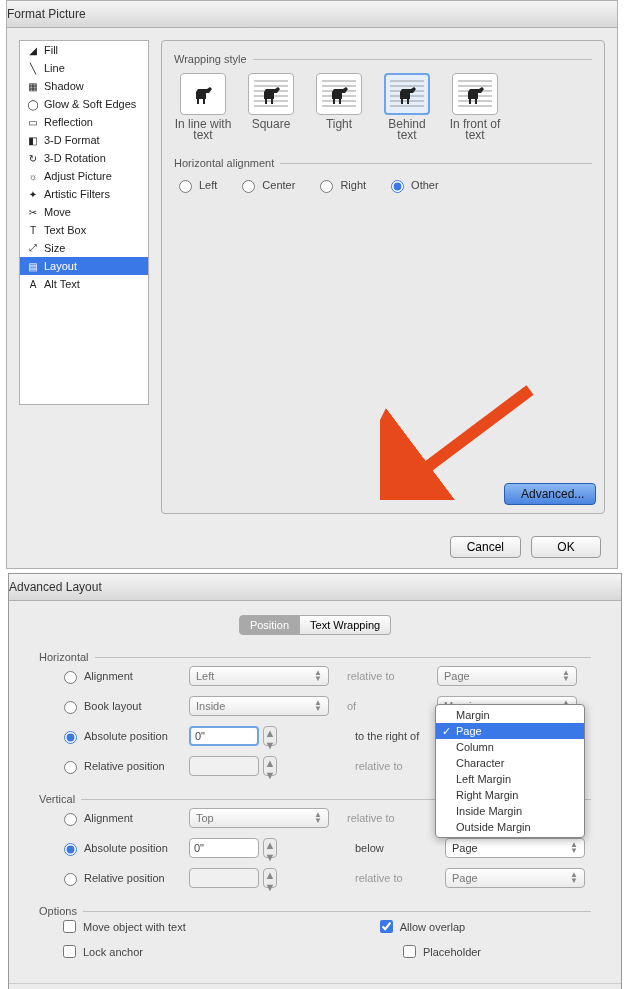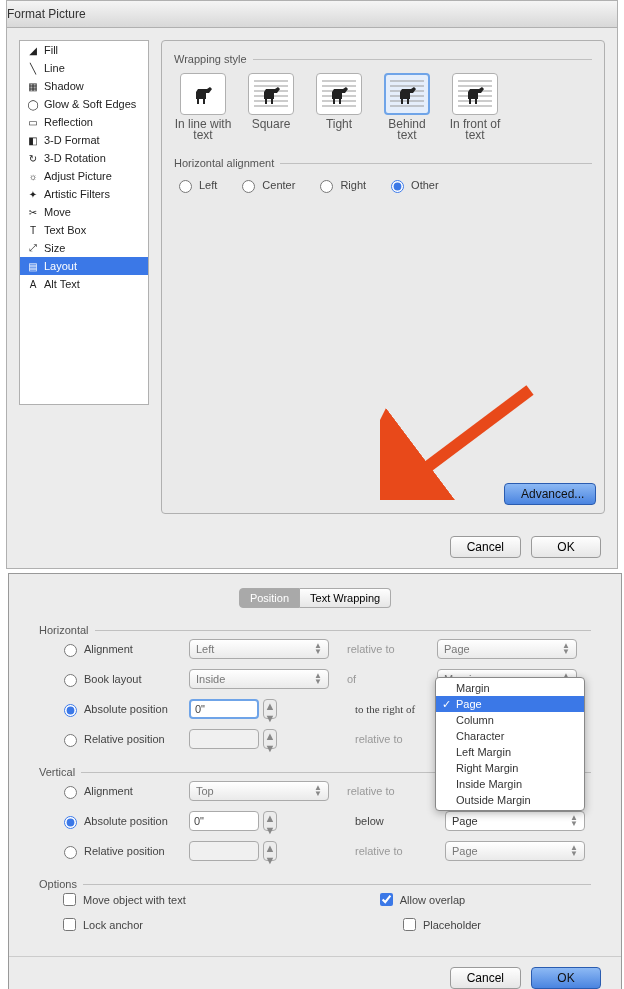--- a/index.html
+++ b/index.html
@@ -231,20 +231,21 @@
 <svg class="arrow-overlay" style="left:380px;top:380px;" width="180" height="120">
   <defs>
       <marker id="ah" markerWidth="12" markerHeight="12" refX="2" refY="6" orient="auto">
         <polygon points="0,0 12,6 0,12" fill="#e8491a"></polygon>
       </marker>
     </defs>
   <line x1="150" y1="10" x2="30" y2="100" stroke="#e8491a" stroke-width="12" marker-end="url(#ah)"></line>
 </svg>
 
 <div class="dialog dialog2" style="width:614px;margin-left:8px;">
+  <div class="titlebar">Advanced Layout</div>
   <div class="dlg2-body">
     <div class="seg-tabs">
       <div class="seg-tab active">Position</div>
       <div class="seg-tab">Text Wrapping</div>
     </div>
 
     <div class="section">
       <div class="legend">
           <span>Horizontal</span>
           <span class="line"></span>
@@ -287,21 +288,21 @@
             <input type="radio" name="h" checked="" style="">
             <span>Absolute position</span>
           </label>
         <div class="input-box focus">
             <span>0"</span>
           </div>
         <div class="stepper">
             <span>▲</span>
             <span>▼</span>
           </div>
-        <span class="label-col" style="margin-left:78px;font-family:Liberation Serif, serif;">to the right of</span>
+        <span class="label-col" style="margin-left:78px;">to the right of</span>
         <div class="select-box enabled">
             <span>Page</span>
             <span class="arrows">▲<br>▼</span>
           </div>
       </div>
 
       <div class="row2">
         <label class="radio-cell">
             <input type="radio" name="h" style="">
             <span>Relative position</span>

